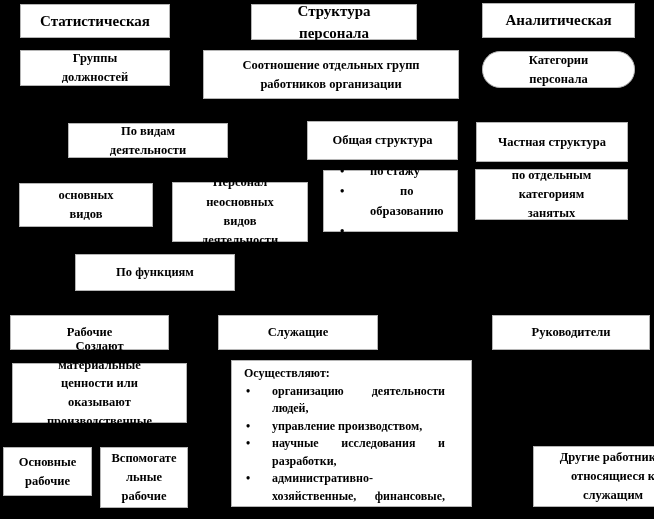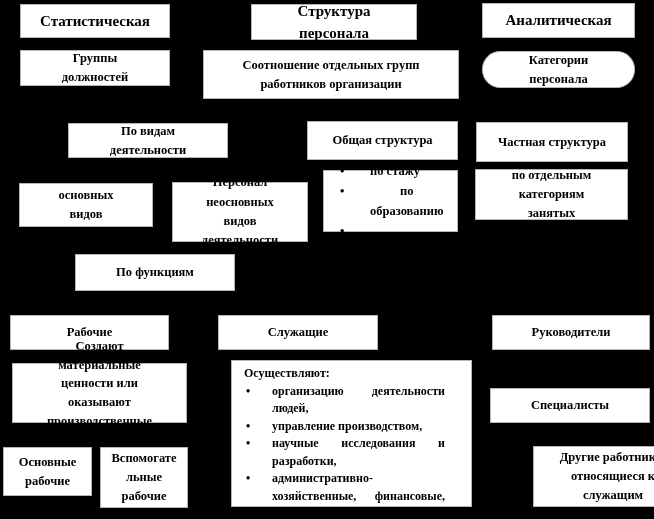--- a/index.html
+++ b/index.html
@@ -114,21 +114,20 @@
     <div class="brow">
       <span class="dot">•</span>
       <span class="btxt">научные исследования и разработки,</span>
     </div>
     <div class="brow">
       <span class="dot">•</span>
       <span class="btxt">административно-хозяйственные, финансовые, бухгалтерские, юридические функции</span>
     </div>
   </div>
 
-  <div class="box" id="b-spets">Специалисты</div>
 
   <div class="box" id="b-osnrab">Основные
 рабочие</div>
   <div class="box" id="b-vspom">Вспомогате
 льные
 рабочие</div>
   <div class="box" id="b-drug">Другие работники,
 относящиеся к
 служащим</div>
 

